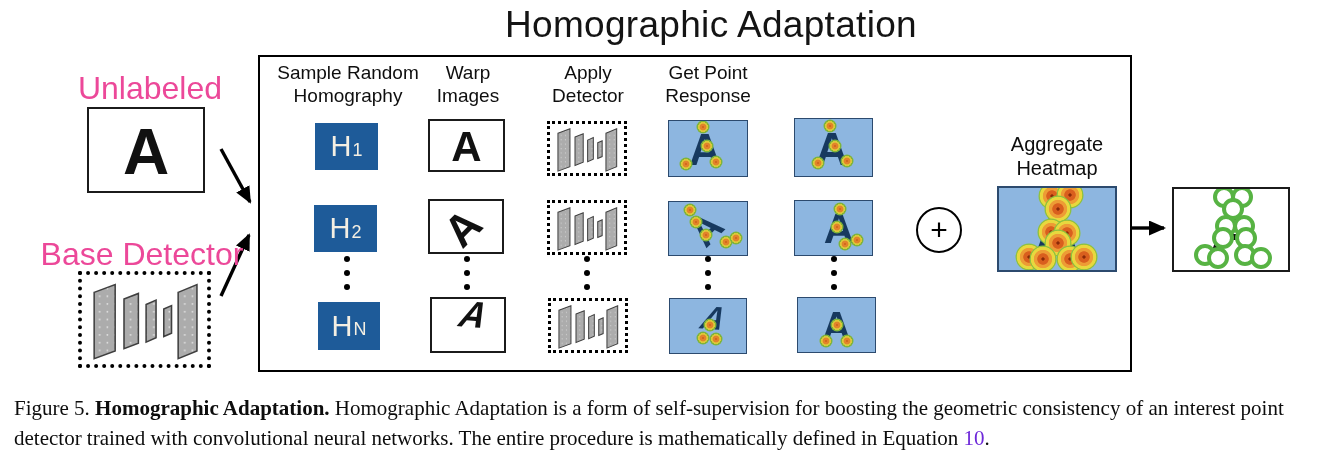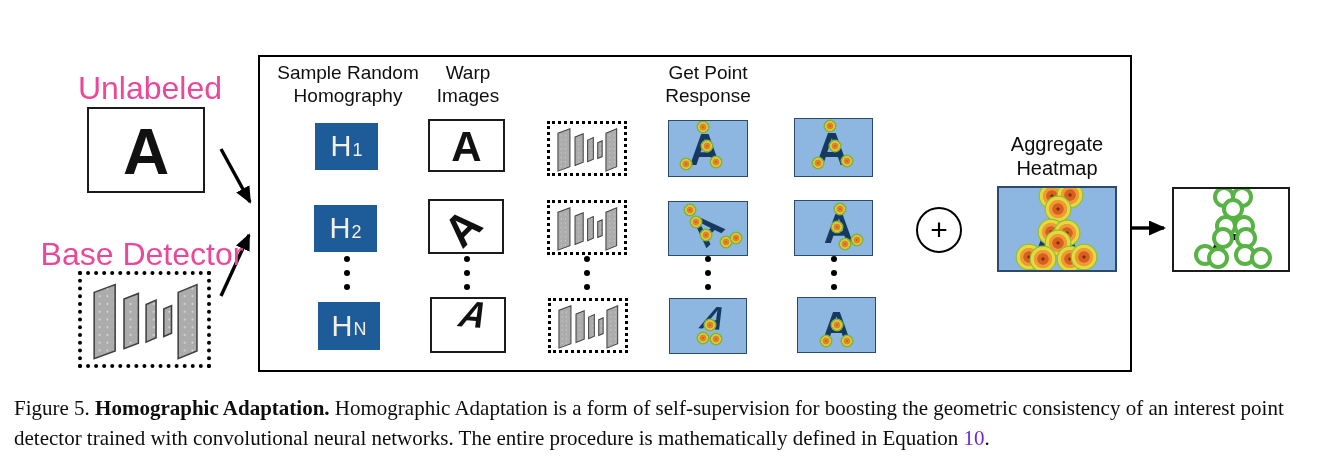--- a/index.html
+++ b/index.html
@@ -70,20 +70,21 @@
       <line x1="632" y1="325" x2="662" y2="325"></line>
       <line x1="750" y1="325" x2="790" y2="325"></line>
       <line x1="876" y1="149" x2="917" y2="209"></line>
       <line x1="879" y1="228" x2="909" y2="228"></line>
       <line x1="880" y1="324" x2="919" y2="247"></line>
       <line x1="960" y1="228" x2="989" y2="228"></line>
       <line x1="1132" y1="228" x2="1164" y2="228"></line>
     </g>
   </svg>
 
+  <div class="title">Homographic Adaptation</div>
 
   <div class="big-label" style="left:30px;top:70px;width:240px;">Unlabeled Image</div>
   <div class="abs img-box" style="left:87px;top:107px;width:118px;height:86px;">
     <div class="inner">
       <span class="letterA black" style="left:50%;top:52%;transform:translate(-50%,-50%);font-size:64px;">A</span>
     </div>
   </div>
 
   <div class="big-label" style="left:32px;top:236px;width:220px;">Base Detector</div>
   <div class="abs det-box-big" style="left:78px;top:271px;width:133px;height:97px;">
@@ -101,20 +102,21 @@
           <polygon points="67,28 74,25 74,50 67,53"></polygon>
         <polygon points="80,13 97,6 97,66 80,73"></polygon>
       </g>
     </svg>
   </div>
 
   <div class="container"></div>
 
   <div class="col-h" style="left:272px;top:62px;width:152px;">Sample Random Homography</div>
   <div class="col-h" style="left:430px;top:62px;width:76px;">Warp Images</div>
+  <div class="col-h" style="left:546px;top:62px;width:84px;">Apply Detector</div>
   <div class="col-h" style="left:658px;top:62px;width:100px;">Get Point Response</div>
 
   <div class="abs h-box" style="left:315px;top:123px;width:63px;height:47px;">
     <span>H</span>
       <sub>1</sub>
   </div>
   <div class="abs img-box" style="left:428px;top:119px;width:77px;height:53px;">
     <div class="inner">
         <span class="letterA black" style="left:50%;top:53%;transform:translate(-50%,-50%);font-size:42px;">A</span>
       </div>

